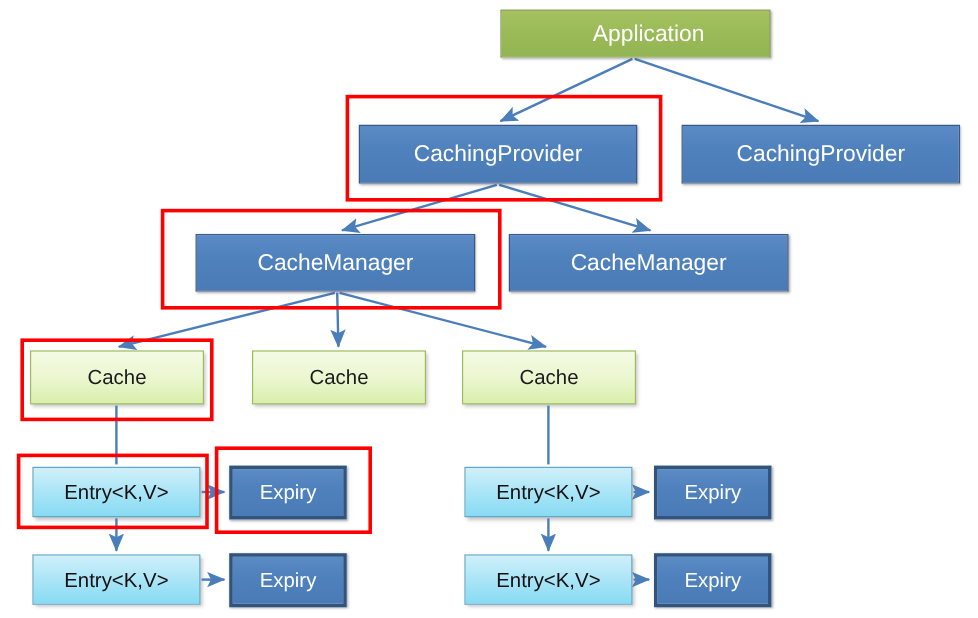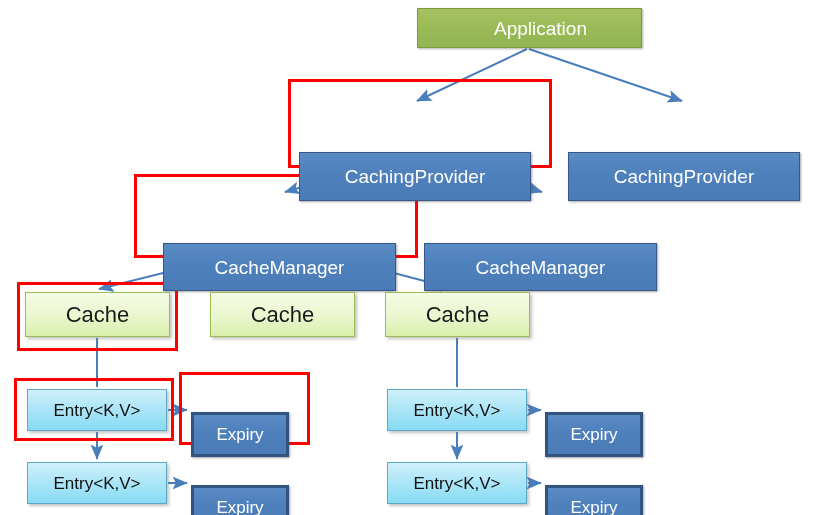--- a/index.html
+++ b/index.html
@@ -40,46 +40,44 @@
     box-shadow:1px 1px 2px rgba(80,80,80,0.45);
     padding-left:22px;
   }
   
   .n-blue{
     background:linear-gradient(to bottom,#5B8BC4 0%,#4F81BD 40%,#4A7BB6 100%);
     border:1px solid #37598A;
     color:#FFFFFF;
     font-size:19px;
     box-shadow:1px 1px 2px rgba(80,80,80,0.5);
-    margin-top:48px;
   }
   
   .n-green{
     background:linear-gradient(to bottom,#F4FBE4 0%,#EAF6CE 55%,#D9EFAB 100%);
     border:1px solid #9CBB59;
     color:#1A1A1A;
-    font-size:22px;
+    font-size:17px;
     box-shadow:2px 2px 3px rgba(120,120,120,0.45);
   }
   
   .n-cyan{
     background:linear-gradient(to bottom,#CFF0FA 0%,#AEE6F7 45%,#87DBF4 100%);
     border:1px solid #5FA8C6;
     color:#111111;
     font-size:17px;
     box-shadow:2px 2px 3px rgba(120,120,120,0.45);
   }
   
   .n-expiry{
     background:linear-gradient(to bottom,#5B8BC4 0%,#4F81BD 40%,#4A7BB6 100%);
     border:3px solid #31547F;
     color:#FFFFFF;
     font-size:17px;
     box-shadow:1px 1px 2px rgba(80,80,80,0.5);
-    margin-top:24px;
   }
   
   .hl{
     position:absolute;
     box-sizing:border-box;
     border:3px solid #FF0000;
     background:transparent;
     z-index:2;
   }
 </style>

